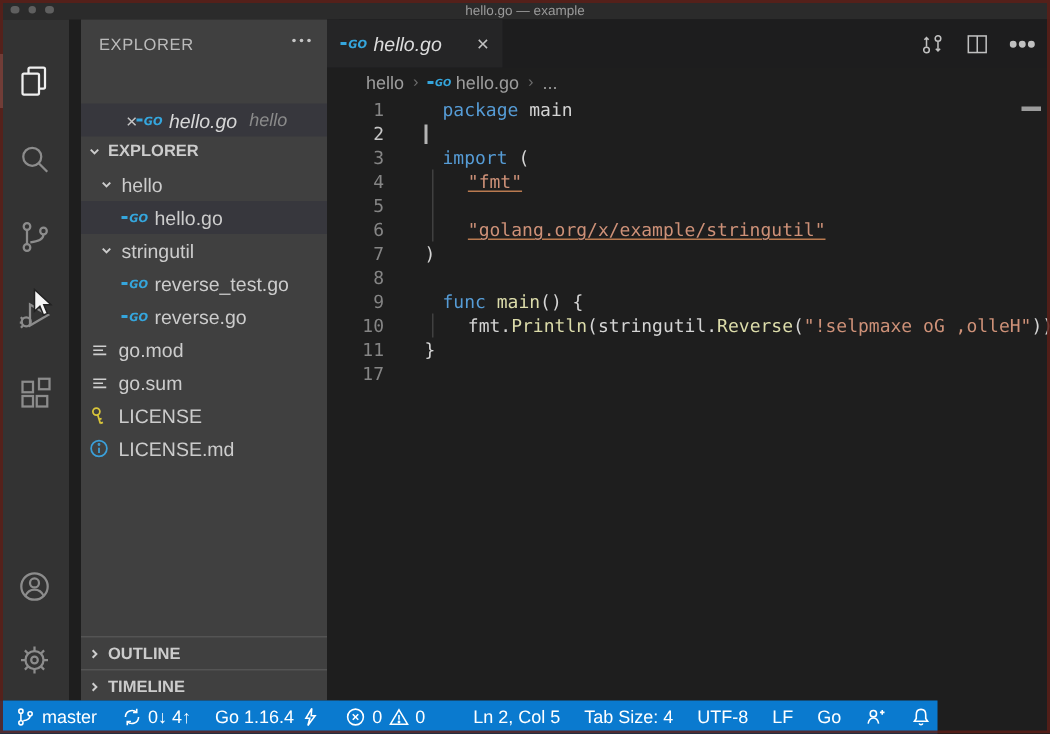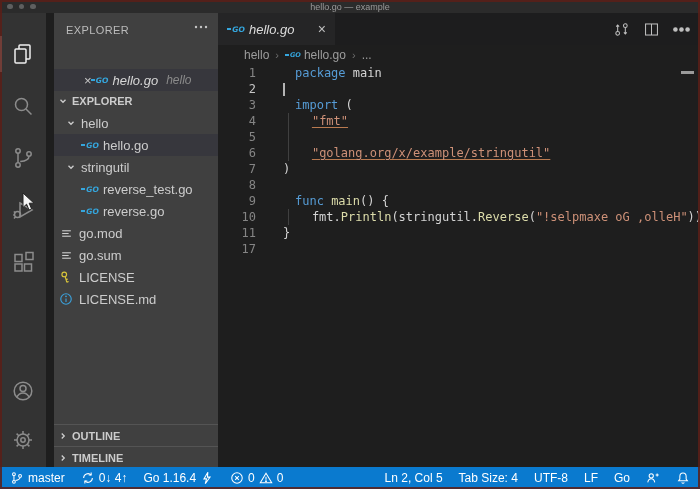--- a/index.html
+++ b/index.html
@@ -70,21 +70,21 @@
   .lc{padding-left:27px;white-space:pre;color:#d4d4d4;}
   .tk.kw{color:#569cd6;margin-left:12px;}
   .tk.fn{color:#dcdcaa;}
   .tk.str{color:#ce9178;}
   .tk.strl{color:#ce9178;text-decoration:underline;text-decoration-color:#b97a50;text-underline-offset:2px;}
   .guide{position:absolute;width:1px;background:#404040;left:70px;}
   .cursor{position:absolute;left:65px;top:70px;width:1.5px;height:13px;background:#b4b4b4;}
   .ovr-dash{position:absolute;right:6px;top:58px;width:13px;height:3px;background:#9b9b9b;}
 
   
-  .statusbar{position:absolute;left:0;top:467px;width:700px;height:22px;background:#0a7acf;color:#ffffff;
+  .statusbar{position:absolute;left:0;top:467px;width:625px;height:22px;background:#0a7acf;color:#ffffff;
              display:flex;align-items:center;font-size:12px;padding:0 10px;box-sizing:border-box;}
   .sb-item{display:flex;align-items:center;gap:4px;margin-right:16px;white-space:nowrap;}
   .sb-right{margin-left:auto;display:flex;align-items:center;}
   .sb-right .sb-item{margin-right:0;margin-left:16px;}
   .statusbar svg{width:14px;height:14px;stroke:#ffffff;fill:none;stroke-width:1.2;}
 
   .mouse-cursor{position:absolute;left:22px;top:192px;z-index:150;}
 </style>
 </head>
 <body>

